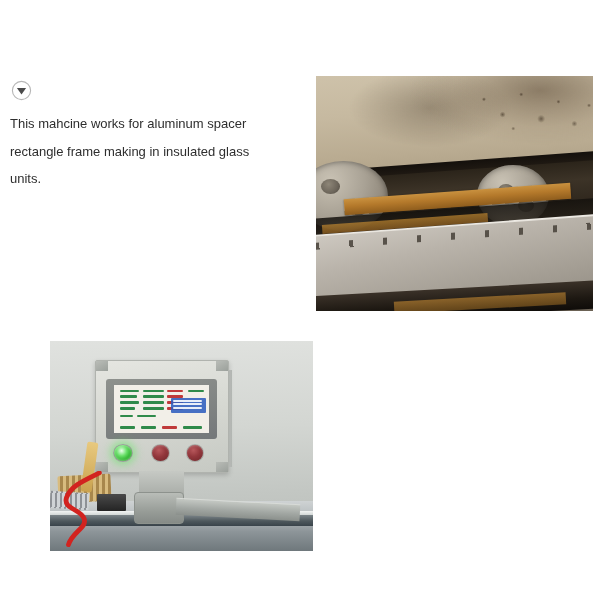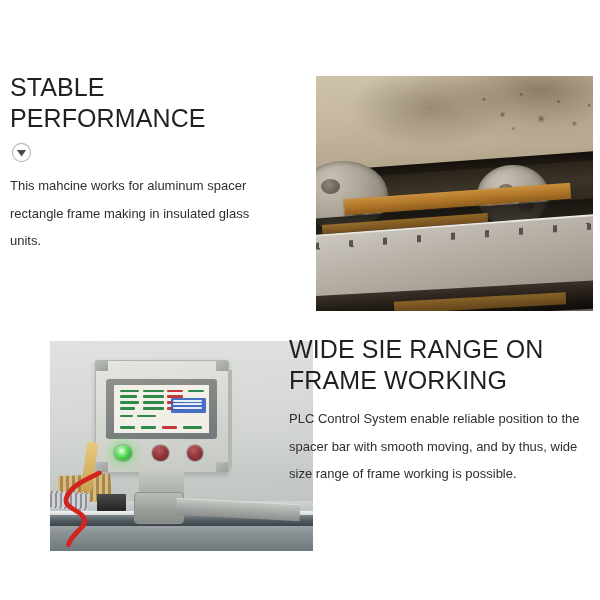--- a/index.html
+++ b/index.html
@@ -366,21 +366,20 @@
     background: linear-gradient(180deg, #4a4a4a 0%, #242424 100%);
     border-radius: 1px;
   }
 </style>
 </head>
 <body>
 
 <section id="block-stable-performance">
 
   <div id="sp-text-col">
-    <h2 id="sp-title" class="feature-title">STABLE PERFORMANCE</h2>
 
     <span id="sp-toggle-icon" title="expand">
       <svg width="21" height="21" viewBox="0 0 21 21" aria-hidden="true">
         <circle cx="10.5" cy="10.5" r="9.1" fill="#ffffff" stroke="#b7b7b7" stroke-width="1.1"></circle>
         <path d="M5.9 8.1 L10.5 14.4 L15.1 8.1 Z" fill="#4a4a4a"></path>
       </svg>
     </span>
 
     <p id="sp-body" class="feature-body">This mahcine works for aluminum spacer rectangle frame making in insulated glass units.</p>
   </div>
@@ -476,17 +475,13 @@
     <div class="ph2-coil"></div>
     <div class="ph2-yellowcord"></div>
     <div class="ph2-spring"></div>
     <div class="ph2-connector"></div>
 
     <svg class="ph2-wire-red" viewBox="0 0 60 80" preserveAspectRatio="none" aria-hidden="true">
       <path d="M46 2 C30 10, 16 16, 12 28 C8 40, 26 40, 30 50 C34 60, 18 64, 14 78" fill="none" stroke="#d2231f" stroke-width="5" stroke-linecap="round"></path>
     </svg>
   </figure>
 
-  <div id="ws-text-col">
-    <h2 id="ws-title" class="feature-title">WIDE SIE RANGE ON FRAME WORKING</h2>
-    <p id="ws-body" class="feature-body">PLC Control System enable reliable position to the spacer bar with smooth moving, and by thus, wide size range of frame working is possible.</p>
-  </div>
 </section>
 
 </body></html>

